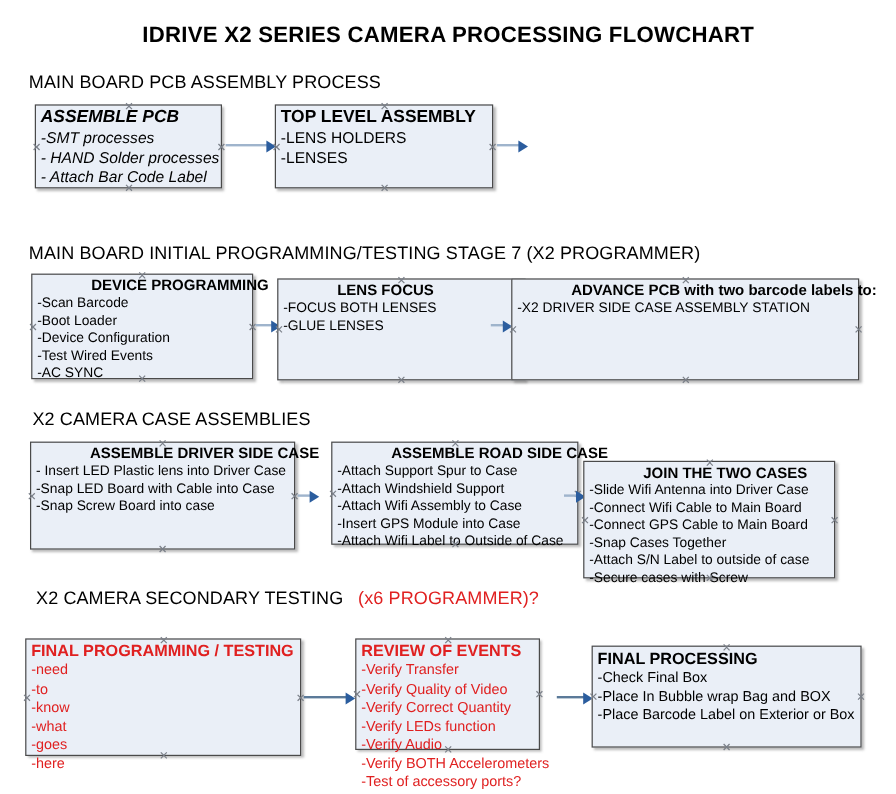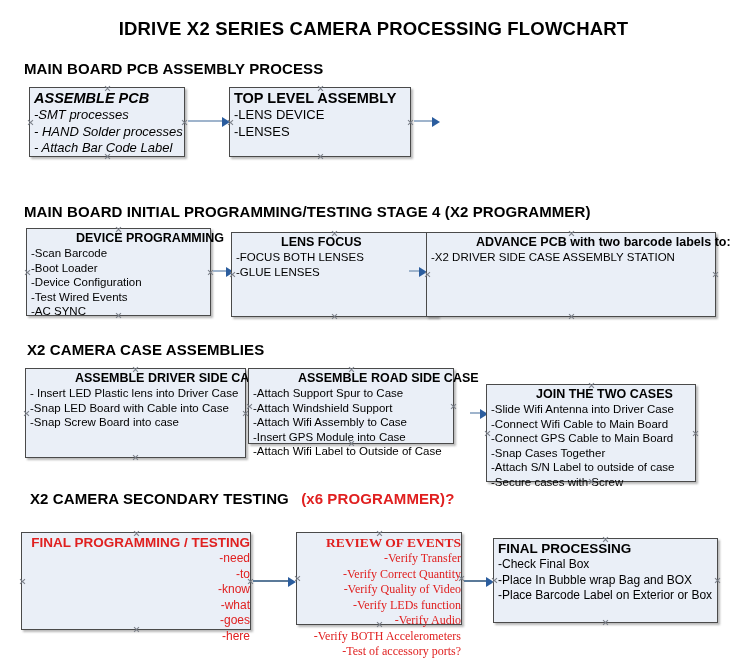--- a/index.html
+++ b/index.html
@@ -27,21 +27,21 @@
     width: 747px;
     text-align: center;
     font-size: 18.5px;
     font-weight: bold;
     letter-spacing: 0.2px;
     white-space: nowrap;
   }
   .section-head {
     position: absolute;
     font-size: 15px;
-    font-weight: bold;
+    font-weight: normal;
     white-space: nowrap;
     letter-spacing: 0.1px;
   }
   .section-head .red {
     color: #e02020;
   }
   .box {
     position: absolute;
     background: #eaeff7;
     border: 1px solid #4a4a4a;
@@ -64,21 +64,21 @@
     top: 2px;
     right: 0;
   }
   
   .t14 .bx-title { font-size: 14.5px; line-height: 17px; }
   .t14 .bx-line  { font-size: 13px;   line-height: 16.5px; }
   .t13 .bx-title { font-size: 13.5px; line-height: 16px; }
   .t13 .bx-line  { font-size: 12px;   line-height: 15.5px; }
   .t12 .bx-title { font-size: 12.5px; line-height: 15px; padding-left: 45px; }
   .t12 .bx-line  { font-size: 11.5px; line-height: 14.5px; }
-  .redbox .bx-title, .redbox .bx-line { color: #e02020; text-align: right; }
+  .redbox .bx-title, .redbox .bx-line { color: #e02020; }
 
   
   .handle {
     position: absolute;
     width: 7px;
     height: 7px;
     margin-left: -3.5px;
     margin-top: -3.5px;
     pointer-events: none;
   }
@@ -131,35 +131,35 @@
     <span class="handle" style="left:0; top:50%;"></span>
     <span class="handle" style="left:100%; top:50%;"></span>
   </div>
 
   <div class="connector" style="left:188px; top:120px; width:37px;"></div>
   <div class="arrow" style="left:222px; top:121px;"></div>
 
   <div class="box t14" style="left:229px; top:87px; width:182px; height:70px;">
     <div class="box-inner">
       <span class="bx-title">TOP LEVEL ASSEMBLY</span>
-      <span class="bx-line">-LENS DEVICE</span>
+      <span class="bx-line">-LENS HOLDERS</span>
       <span class="bx-line">-LENSES</span>
     </div>
     <span class="handle" style="left:50%; top:0;"></span>
     <span class="handle" style="left:50%; top:100%;"></span>
     <span class="handle" style="left:0; top:50%;"></span>
     <span class="handle" style="left:100%; top:50%;"></span>
   </div>
 
   <div class="connector" style="left:414px; top:120px; width:22px;"></div>
   <div class="arrow" style="left:432px; top:121px;"></div>
 
 
   <div class="section-head" style="left:24px; top:203px;">
-    <span>MAIN BOARD INITIAL PROGRAMMING/TESTING STAGE 4 (X2 PROGRAMMER)</span>
+    <span>MAIN BOARD INITIAL PROGRAMMING/TESTING STAGE 7 (X2 PROGRAMMER)</span>
   </div>
 
   <div class="box t12" style="left:26px; top:228px; width:185px; height:88px;">
     <div class="box-inner">
       <span class="bx-title">DEVICE PROGRAMMING</span>
       <span class="bx-line">-Scan Barcode</span>
       <span class="bx-line">-Boot Loader</span>
       <span class="bx-line">-Device Configuration</span>
       <span class="bx-line">-Test Wired Events</span>
       <span class="bx-line">-AC SYNC</span>
@@ -212,21 +212,21 @@
     </div>
     <span class="handle" style="left:50%; top:0;"></span>
     <span class="handle" style="left:50%; top:100%;"></span>
     <span class="handle" style="left:0; top:50%;"></span>
     <span class="handle" style="left:100%; top:50%;"></span>
   </div>
 
   <div class="connector" style="left:248px; top:412px; width:14px;"></div>
   <div class="arrow" style="left:258px; top:413px;"></div>
 
-  <div class="box t12" style="left:248px; top:368px; width:206px; height:76px;">
+  <div class="box t12" style="left:276px; top:368px; width:206px; height:86px;">
     <div class="box-inner">
       <span class="bx-title">ASSEMBLE ROAD SIDE CASE</span>
       <span class="bx-line">-Attach Support Spur to Case</span>
       <span class="bx-line">-Attach Windshield Support</span>
       <span class="bx-line">-Attach Wifi Assembly to Case</span>
       <span class="bx-line">-Insert GPS Module into Case</span>
       <span class="bx-line">-Attach Wifi Label to Outside of Case</span>
     </div>
     <span class="handle" style="left:50%; top:0;"></span>
     <span class="handle" style="left:50%; top:100%;"></span>
@@ -270,26 +270,26 @@
     </div>
     <span class="handle" style="left:50%; top:0;"></span>
     <span class="handle" style="left:50%; top:100%;"></span>
     <span class="handle" style="left:0; top:50%;"></span>
     <span class="handle" style="left:100%; top:50%;"></span>
   </div>
 
   <div class="connector dark" style="left:253px; top:580px; width:40px;"></div>
   <div class="arrow" style="left:288px; top:581px;"></div>
 
-  <div class="box t13 redbox" style="left:296px; top:532px; width:166px; height:93px;font-family:Liberation Serif, serif;">
+  <div class="box t13 redbox" style="left:296px; top:532px; width:154px; height:93px;">
     <div class="box-inner">
       <span class="bx-title">REVIEW OF EVENTS</span>
       <span class="bx-line">-Verify Transfer</span>
+      <span class="bx-line">-Verify Quality of Video</span>
       <span class="bx-line">-Verify Correct Quantity</span>
-      <span class="bx-line">-Verify Quality of Video</span>
       <span class="bx-line">-Verify LEDs function</span>
       <span class="bx-line">-Verify Audio</span>
       <span class="bx-line">-Verify BOTH Accelerometers</span>
       <span class="bx-line">-Test of accessory ports?</span>
     </div>
     <span class="handle" style="left:50%; top:0;"></span>
     <span class="handle" style="left:50%; top:100%;"></span>
     <span class="handle" style="left:0; top:50%;"></span>
     <span class="handle" style="left:100%; top:50%;"></span>
   </div>

